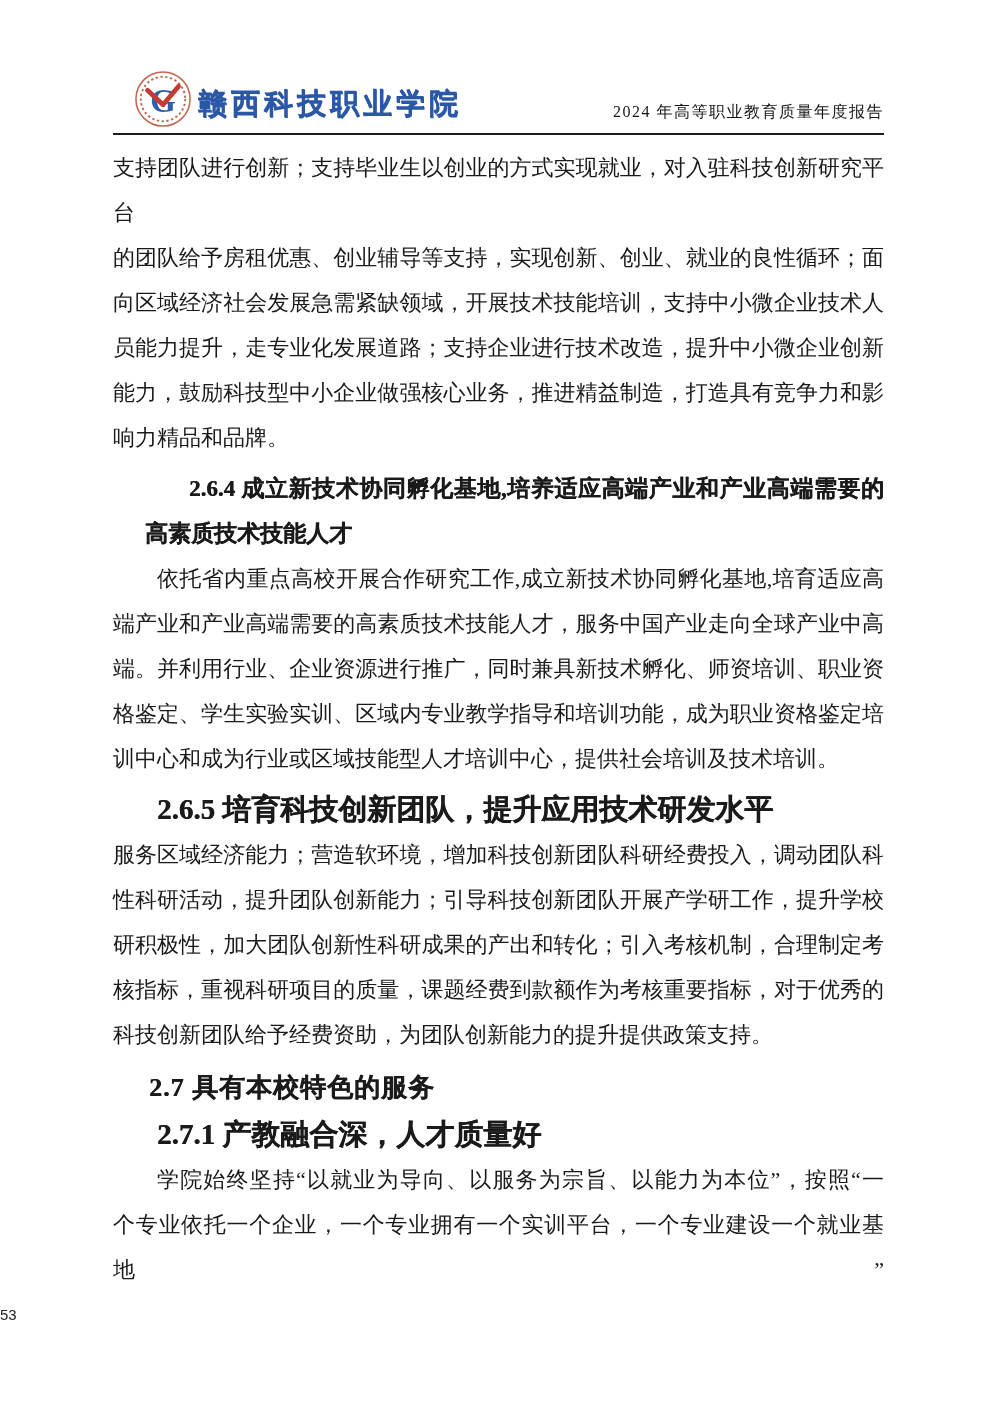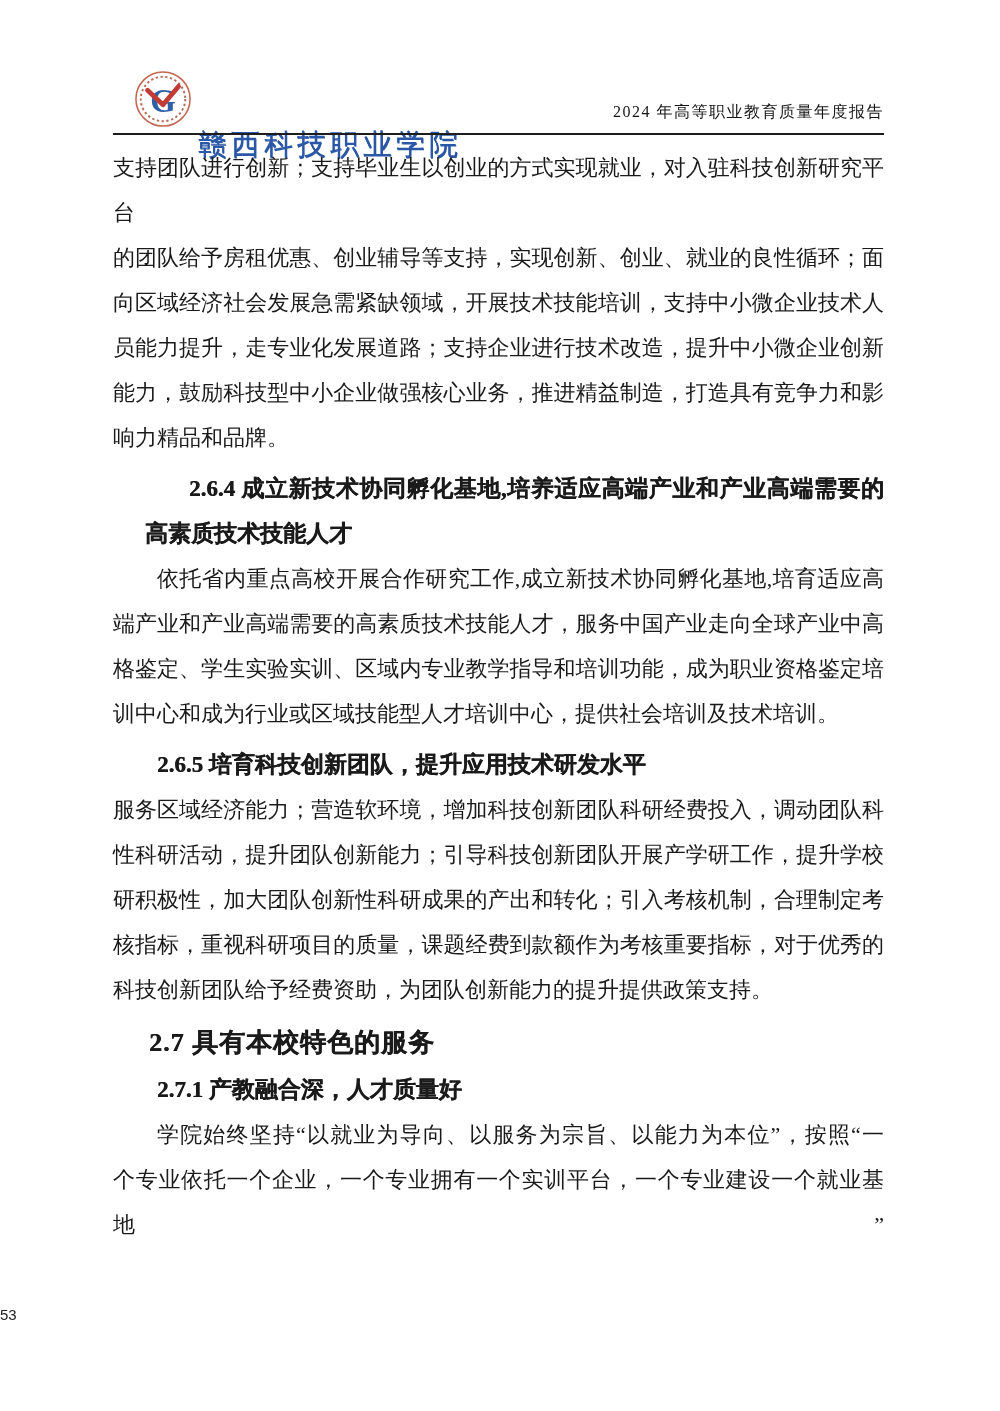--- a/index.html
+++ b/index.html
@@ -20,25 +20,24 @@
     left: 134px;
     top: 70px;
     width: 58px;
     height: 58px;
   }
   .school-name {
     position: absolute;
     left: 198px;
     top: 84px;
     font-size: 29px;
-    font-weight: normal;
+    font-weight: bold;
     letter-spacing: 4px;
     color: #2b58a6;
     text-shadow: 0.6px 0.6px 0 #2b58a6;
-    margin-top: 41px;
   }
   .report-title {
     position: absolute;
     right: 116px;
     top: 102px;
     font-size: 16px;
     letter-spacing: 1.5px;
     color: #141414;
   }
   .header-rule {
@@ -63,21 +62,21 @@
     text-align: justify;
     text-align-last: justify;
   }
   .line.line-left { text-align-last: left; }
 
   .heading-block, .heading-line {
     font-weight: bold;
     text-shadow: 0.4px 0 0 #1a1a1a;
   }
   .heading-block .line { font-size: 23px; margin-left: 32px; }
-  .heading-line { font-size: 23px; padding-left: 44px; }
+  .heading-line { font-size: 29px; padding-left: 44px; }
 
   #block-h264 { margin-top: 6px; }
   #block-h265 { margin-top: 6px; }
   #block-h27  { margin-top: 8px; font-size: 26px; padding-left: 36px; letter-spacing: 1px; }
   #block-h271 { margin-top: 2px; }
 
   
   .page-number {
     position: absolute;
     top: 1306px;
@@ -117,20 +116,21 @@
       </div>
 
     <div id="block-h264" class="heading-block">
         <div class="line" style="text-indent: 44px;">2.6.4 成立新技术协同孵化基地,培养适应高端产业和产业高端需要的</div>
         <div class="line line-left">高素质技术技能人才</div>
       </div>
 
     <div id="block-p264">
         <div class="line" style="text-indent: 44px;">依托省内重点高校开展合作研究工作,成立新技术协同孵化基地,培育适应高</div>
         <div class="line">端产业和产业高端需要的高素质技术技能人才，服务中国产业走向全球产业中高</div>
+        <div class="line">端。并利用行业、企业资源进行推广，同时兼具新技术孵化、师资培训、职业资</div>
         <div class="line">格鉴定、学生实验实训、区域内专业教学指导和培训功能，成为职业资格鉴定培</div>
         <div class="line line-left">训中心和成为行业或区域技能型人才培训中心，提供社会培训及技术培训。</div>
       </div>
 
     <div id="block-h265" class="heading-line">2.6.5 培育科技创新团队，提升应用技术研发水平</div>
 
     <div id="block-p265">
         <div class="line">服务区域经济能力；营造软环境，增加科技创新团队科研经费投入，调动团队科</div>
         <div class="line">性科研活动，提升团队创新能力；引导科技创新团队开展产学研工作，提升学校</div>
         <div class="line">研积极性，加大团队创新性科研成果的产出和转化；引入考核机制，合理制定考</div>

